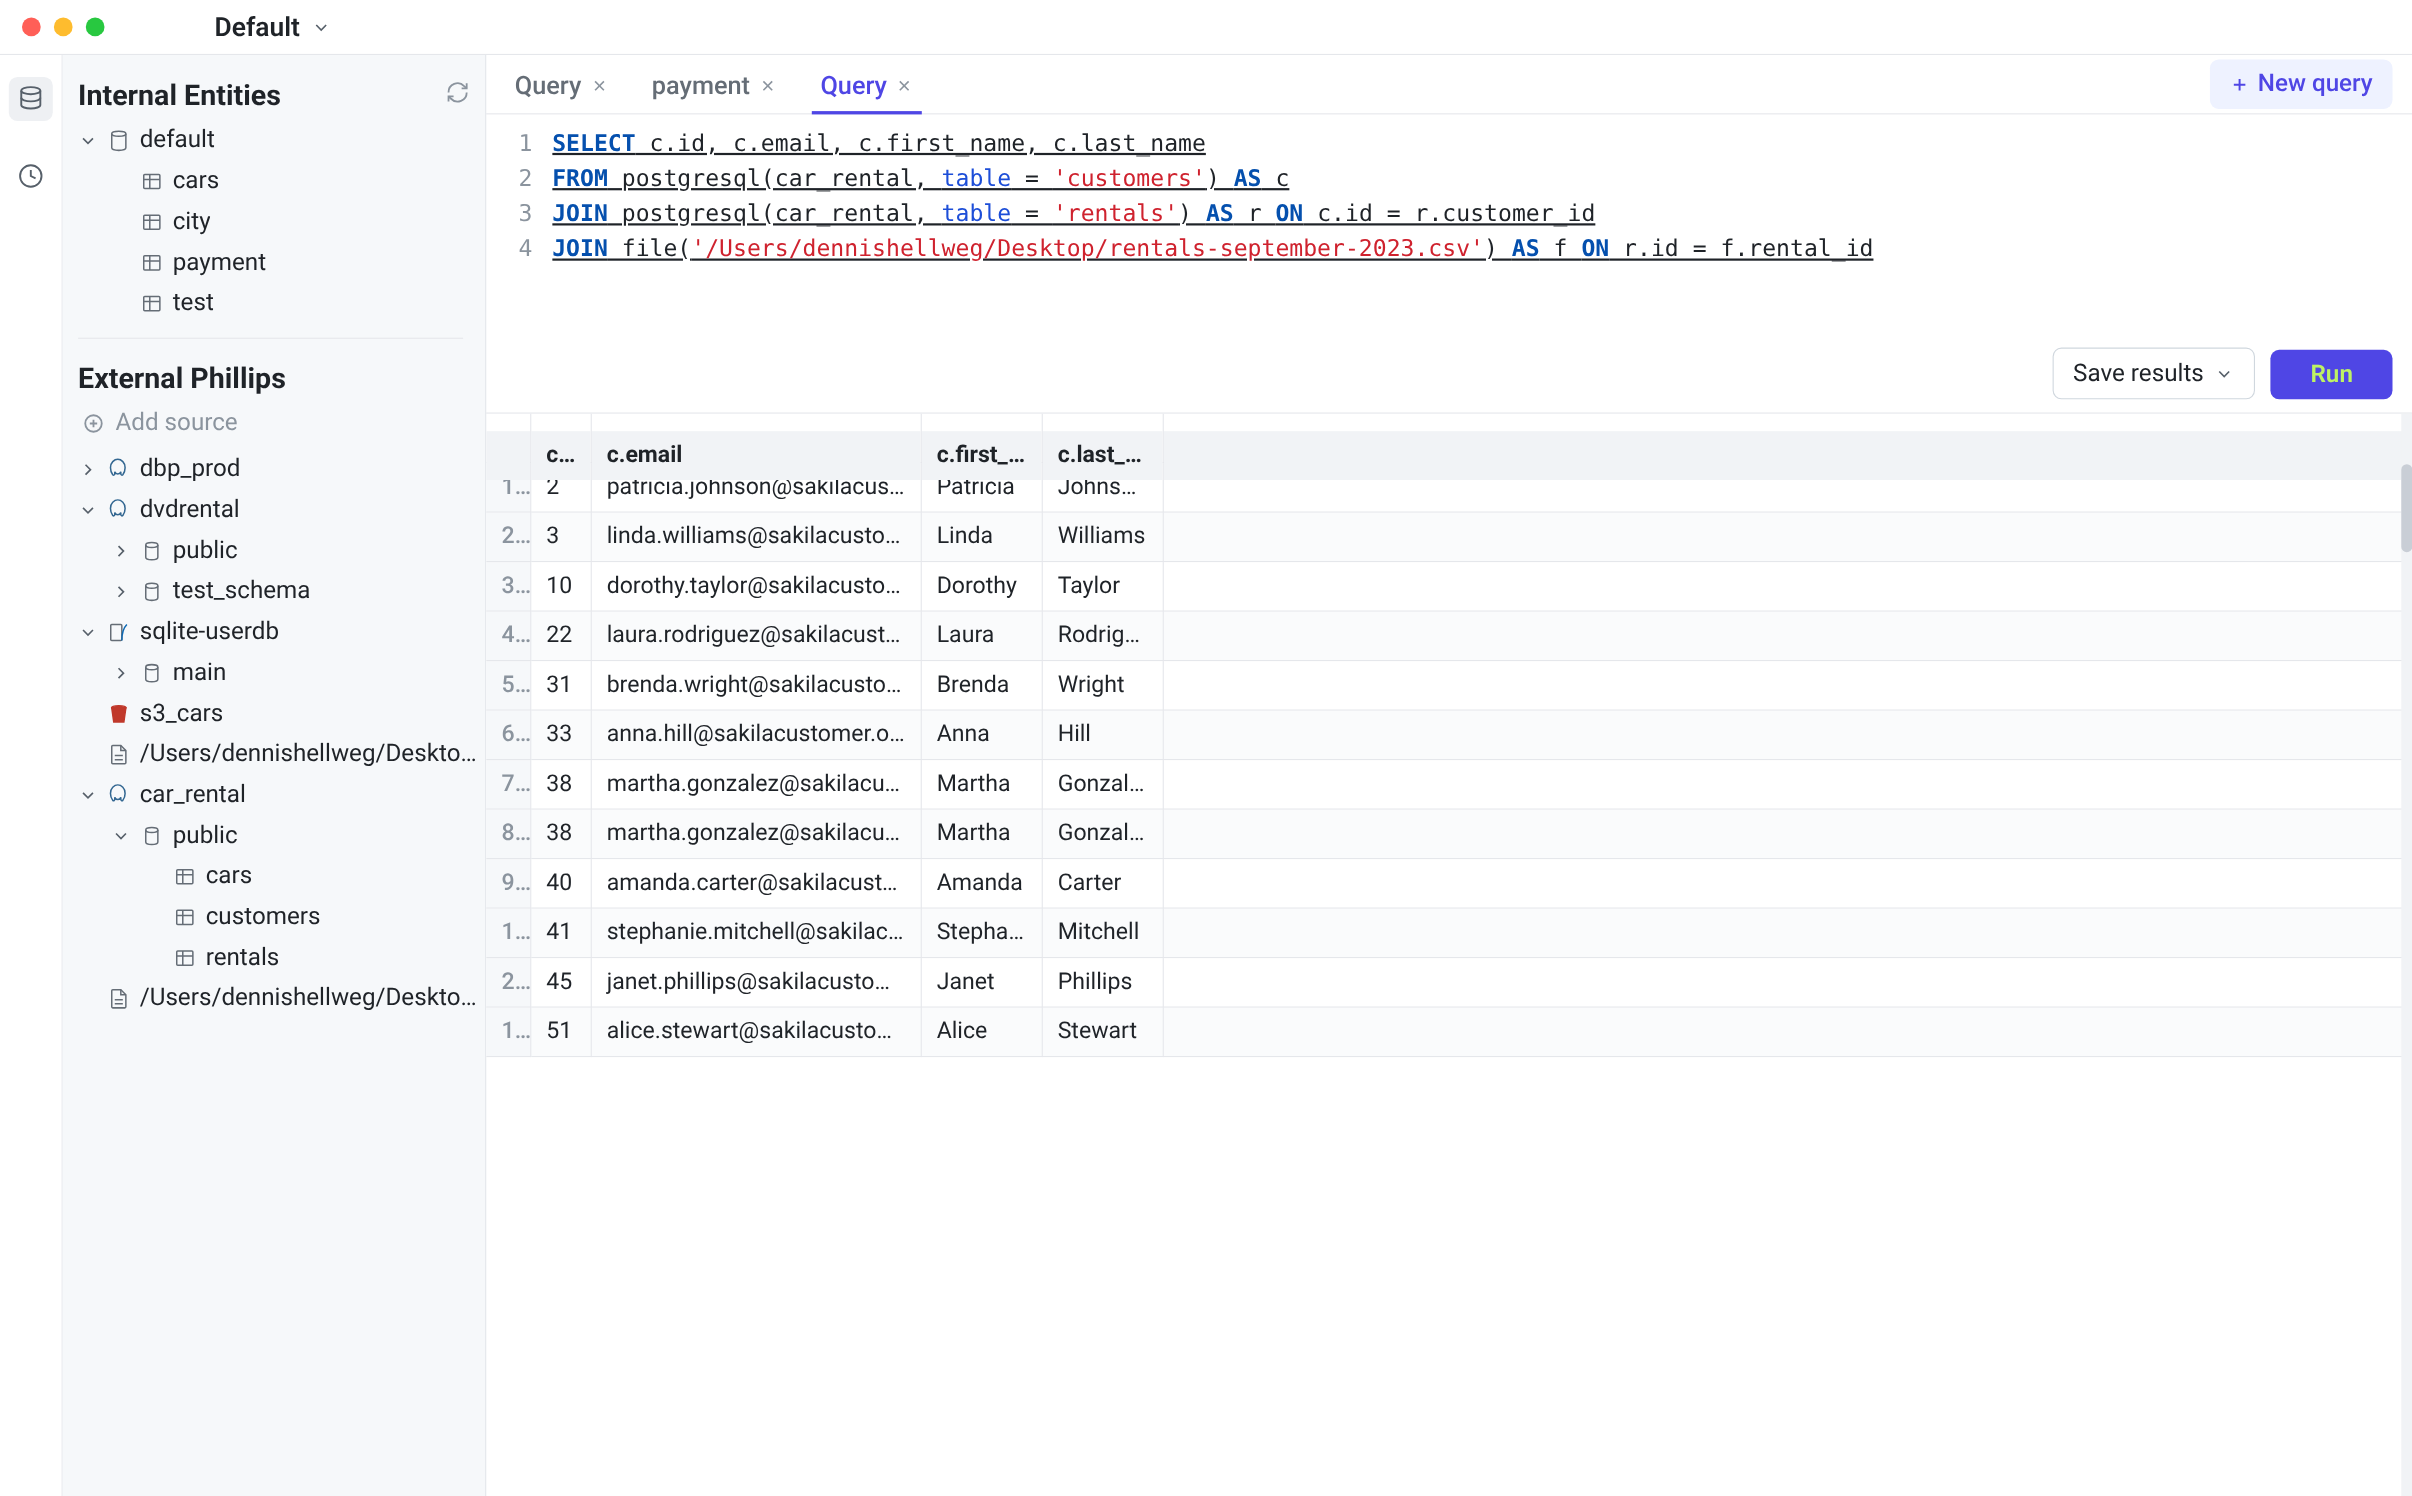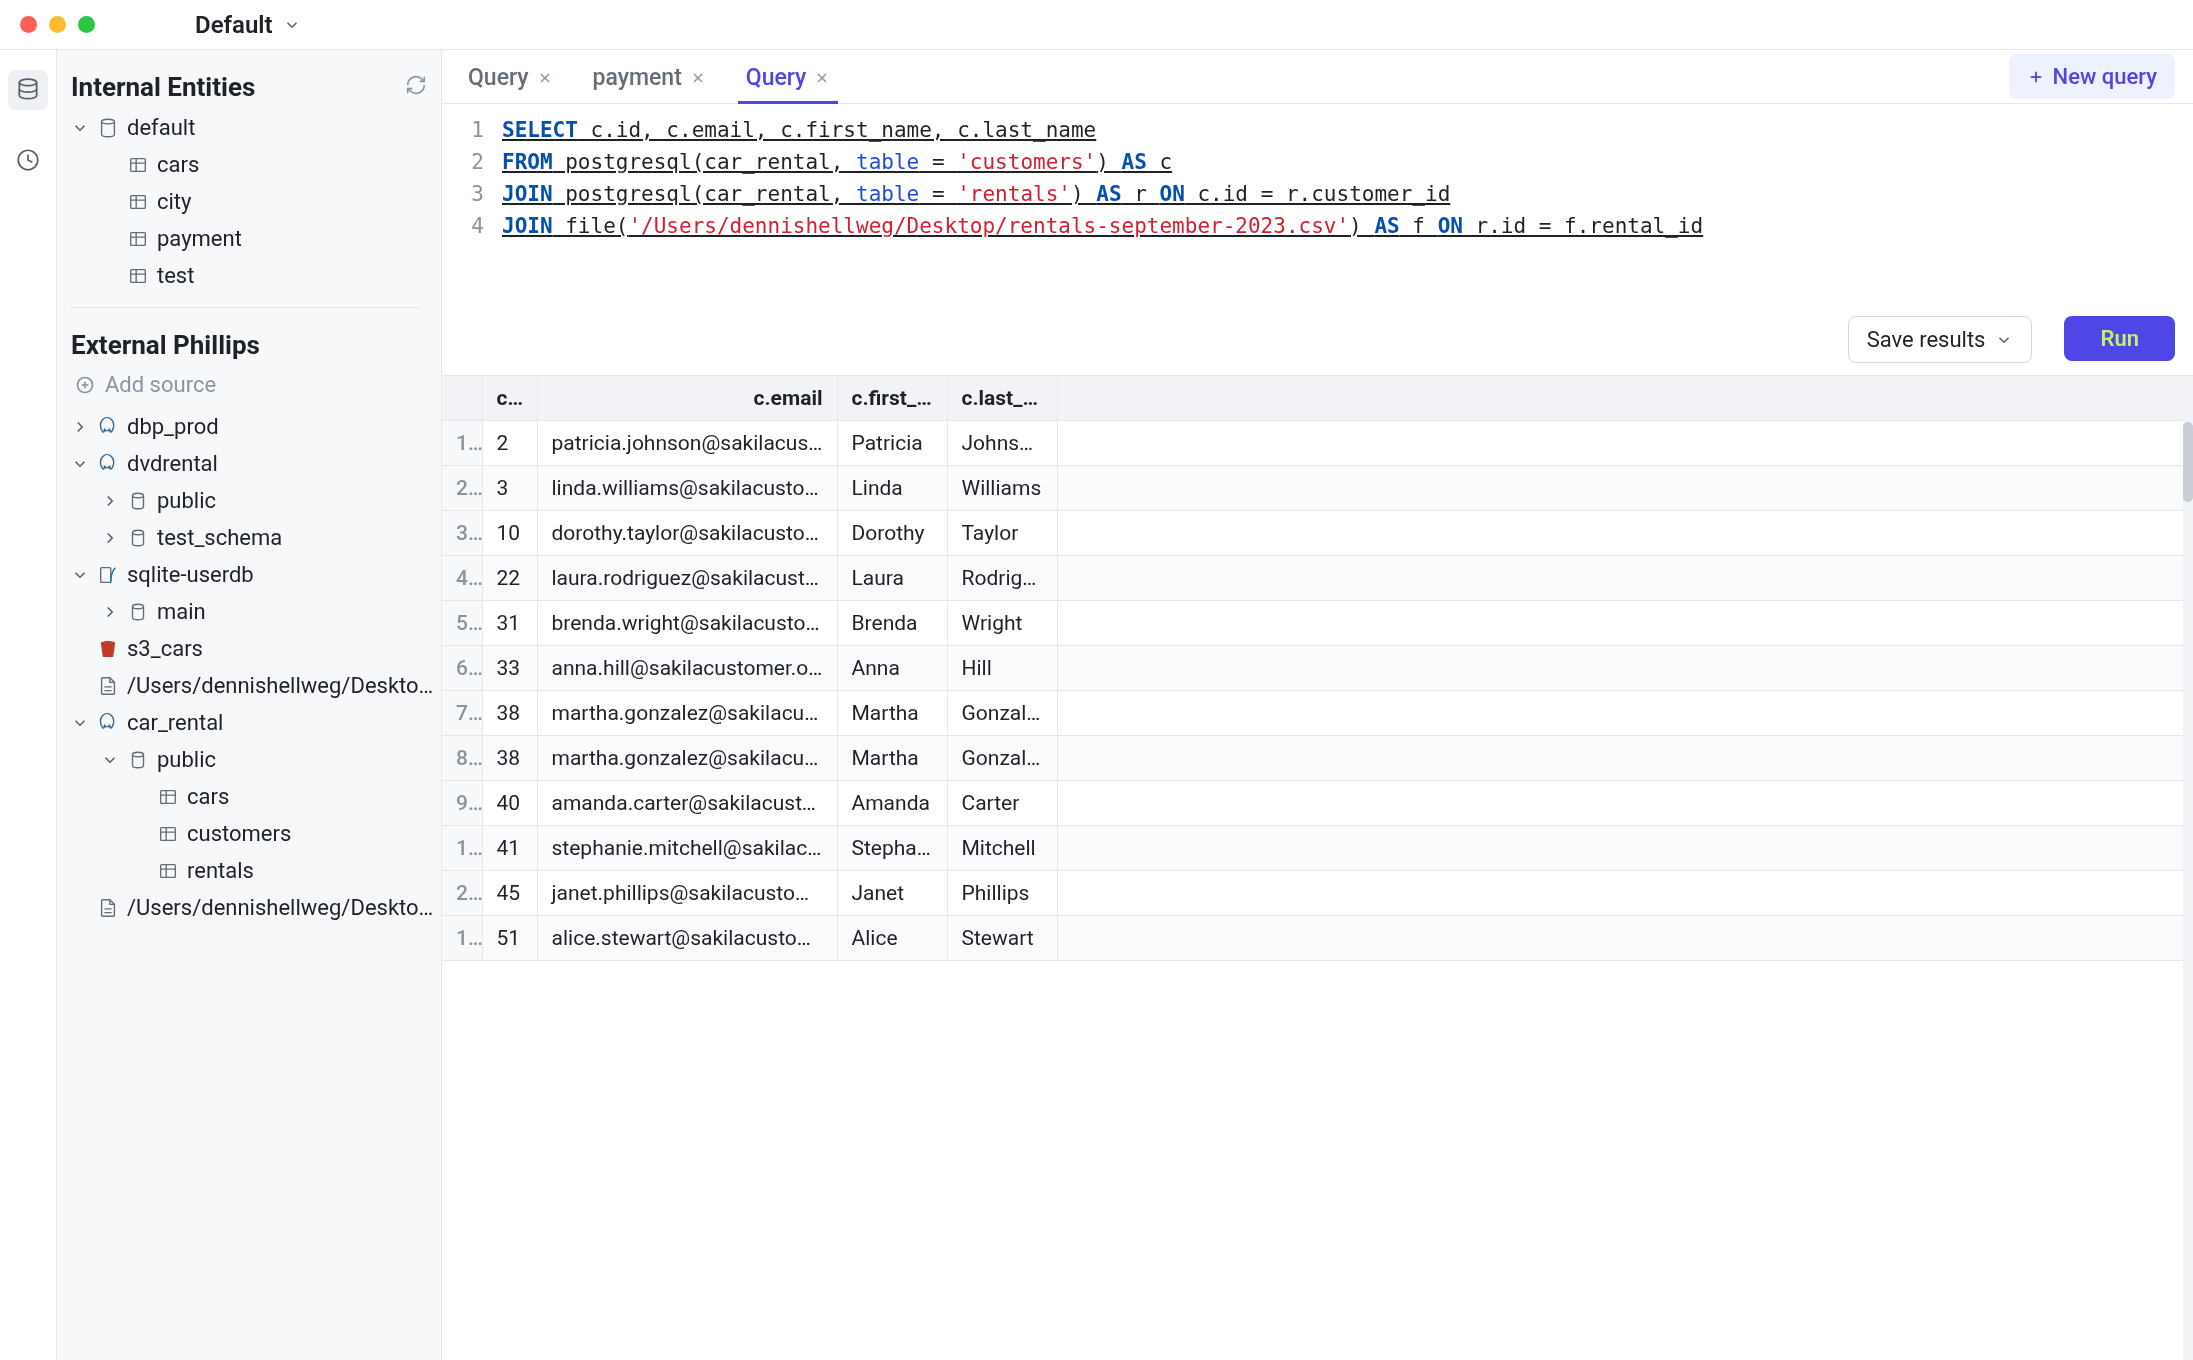--- a/index.html
+++ b/index.html
@@ -56,29 +56,29 @@
 
   
   .editor { display:flex; font-family: ui-monospace, SFMono-Regular, Menlo, Consolas, monospace; font-size:21px; line-height:32px; padding:10px 0 0 0; min-height:200px; flex-shrink:0;}
   .gutter { width:60px; text-align:right; padding-right:18px; color:#8b949e; user-select:none;}
   .code { flex:1; white-space:pre; overflow-x:hidden; padding-right:12px;text-decoration:underline;}
   .kw { color:#0550ae; font-weight:600;}
   .str { color:#cf222e;}
   .ident { color:#1d4ed8;}
 
   
-  .actions { display:flex; justify-content:flex-end; align-items:flex-start; gap:32px; padding:12px 18px; flex-shrink:0;}
+  .actions { display:flex; justify-content:flex-end; align-items:flex-end; gap:14px; padding:12px 18px; flex-shrink:0;}
   .save-btn { border:1px solid #d0d7de; border-radius:8px; padding:10px 18px; font-size:22px; display:flex; align-items:center; gap:10px; cursor:pointer; background:#fff;}
   .run-btn { background:#4f46e5; color:#bef264; border-radius:8px; padding:10px 36px; font-size:22px; font-weight:600; cursor:pointer;}
 
   
   .results-wrap { flex:1; overflow:auto; border-top:1px solid #e5e7eb; position:relative;}
   table.results { border-collapse:collapse; width:100%; table-layout:fixed;}
   table.results th, table.results td { border-right:1px solid #e5e7eb; border-bottom:1px solid #e5e7eb; padding:10px 14px; font-size:21px; text-align:left; overflow:hidden; text-overflow:ellipsis; white-space:nowrap;}
-  table.results thead th { background:#f1f3f6; font-weight:700; text-align:right; position:sticky; top:0;}
+  table.results thead th { background:#f1f3f6; font-weight:700; text-align:left; position:sticky; top:16px;}
   .rownum { background:#f6f8fa; text-align:right; color:#8b949e; font-weight:500; width:40px; padding-right:10px;}
   tbody tr:nth-child(even) td:not(.rownum) { background:#fafbfc;}
   .col-rownum { width:40px;}
   .col-id { width:55px;}
   .col-email { width:300px;}
   .col-first { width:110px;}
   .col-last { width:110px;}
   .col-rest {}
   .scroll-gutter { position:absolute; top:0; right:0; width:10px; bottom:0; background:#f1f3f6;}
   .scroll-thumb { position:absolute; right:0; width:10px; background:#c9ced6; border-radius:5px;}

